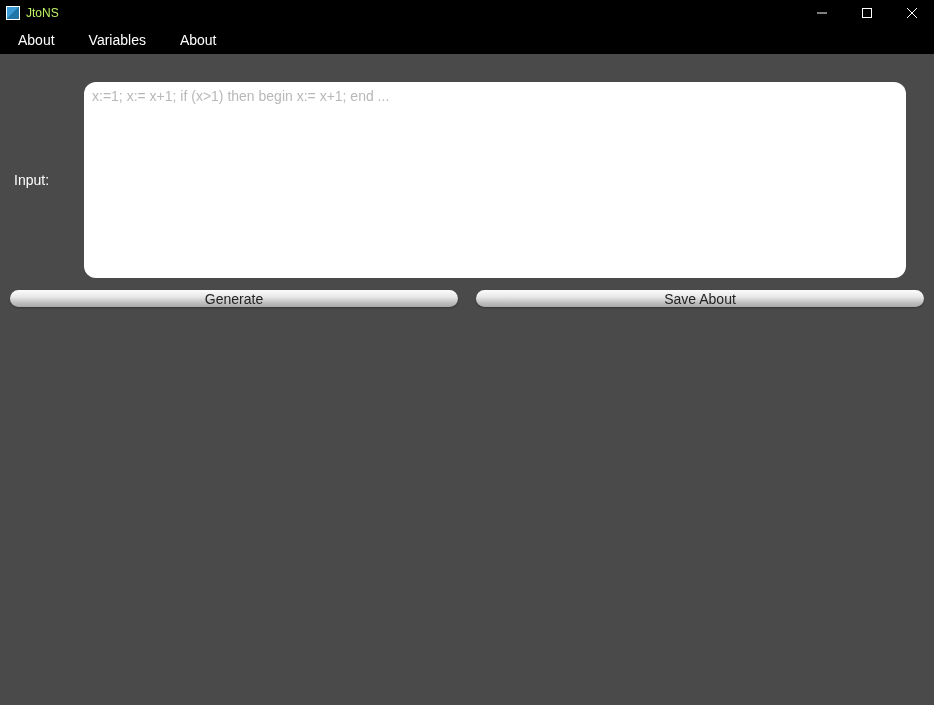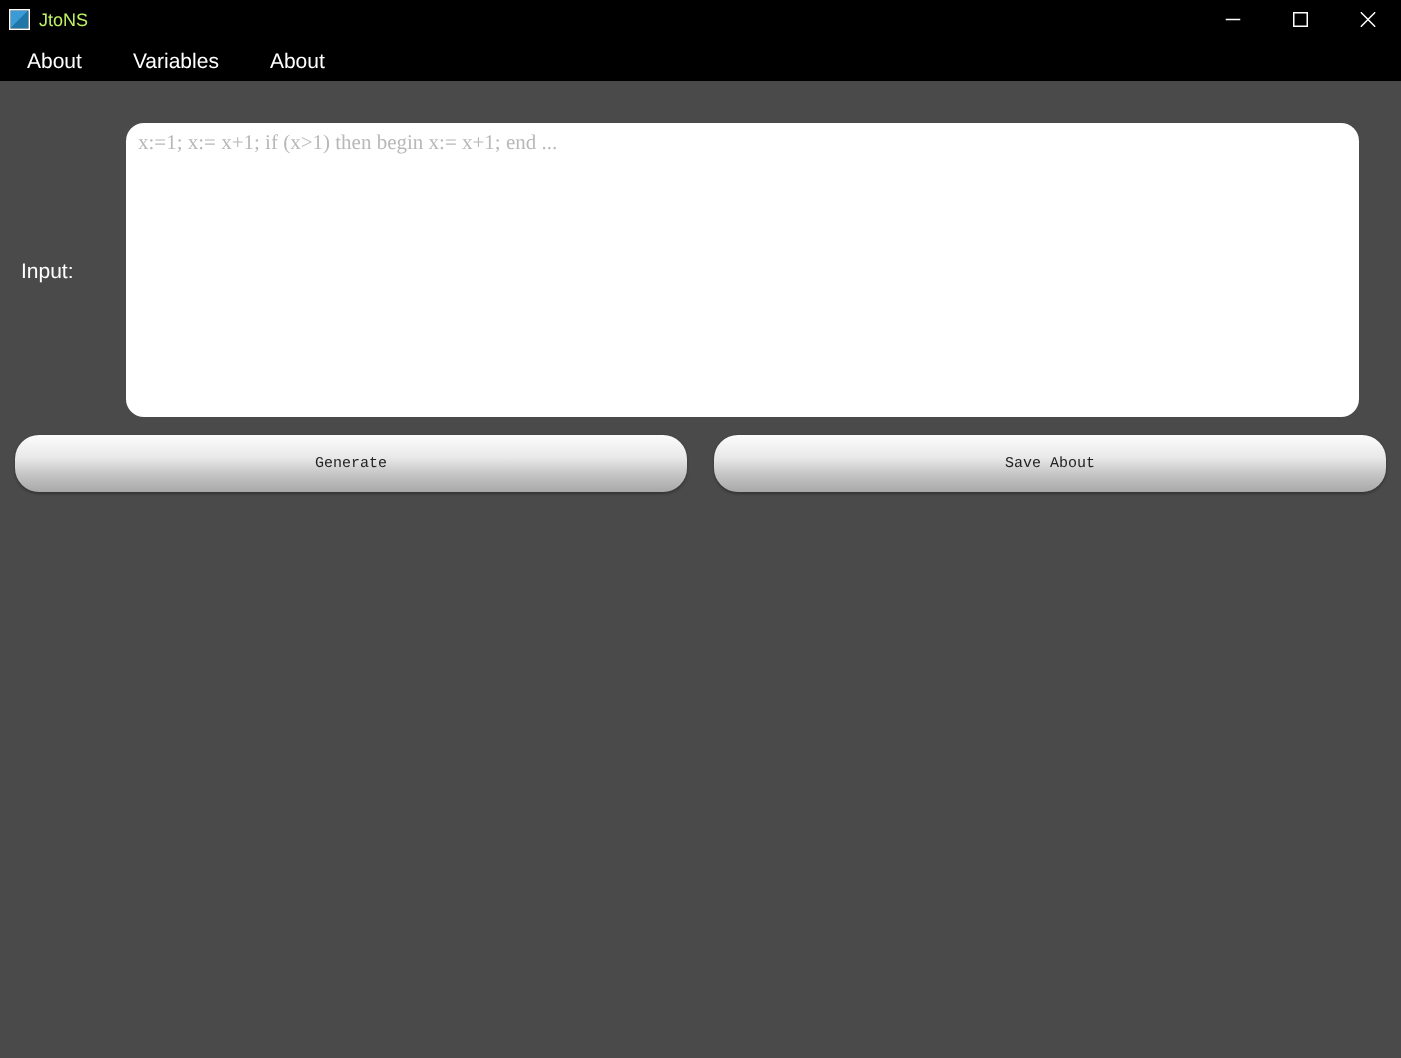--- a/index.html
+++ b/index.html
@@ -93,42 +93,42 @@
       height: 196px;
       padding: 6px 8px;
       margin-right: 18px;
     }
     .input-textarea {
       width: 100%;
       height: 100%;
       border: none;
       outline: none;
       resize: none;
-      font-family: Liberation Serif, serif;
+      font-family: Liberation Sans, sans-serif;
       font-size: 14px;
       color: #000000;
       background: transparent;
     }
     .input-textarea::placeholder {
       color: #b8b8b8;
     }
     .button-row {
       display: flex;
       gap: 18px;
       padding: 0 0 0 0;
     }
     .action-btn {
       flex: 1;
-      height: 38px;
+      height: 17px;
       border: none;
       border-radius: 16px;
       background: linear-gradient(to bottom, #fcfcfc 0%, #e8e8e8 40%, #c4c4c4 70%, #a8a8a8 100%);
       color: #222;
-      font-size: 10px;
-      font-family: Liberation Mono, monospace;
+      font-size: 14px;
+      font-family: Liberation Sans, sans-serif;
       cursor: pointer;
       box-shadow: 0 1px 2px rgba(0,0,0,0.3);
     }
   </style>
 </head>
 <body>
 
 <div class="titlebar">
   <div class="titlebar-left">
     <div class="app-icon"></div>

